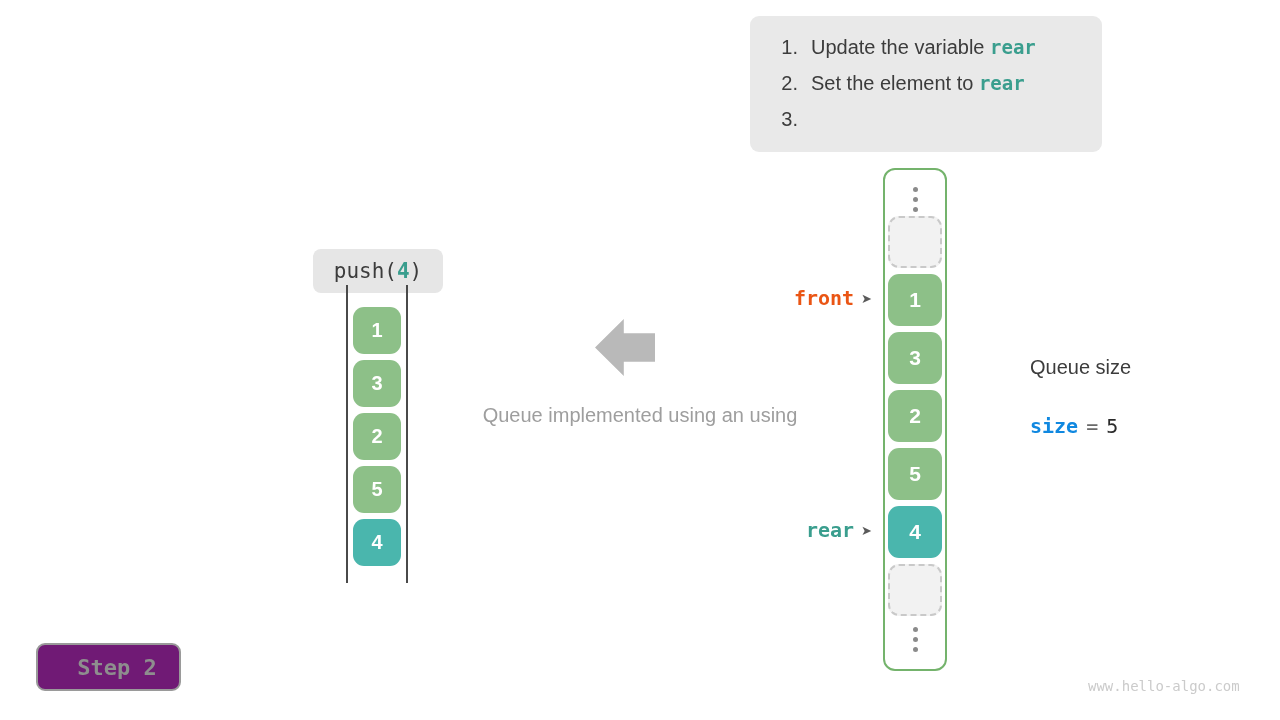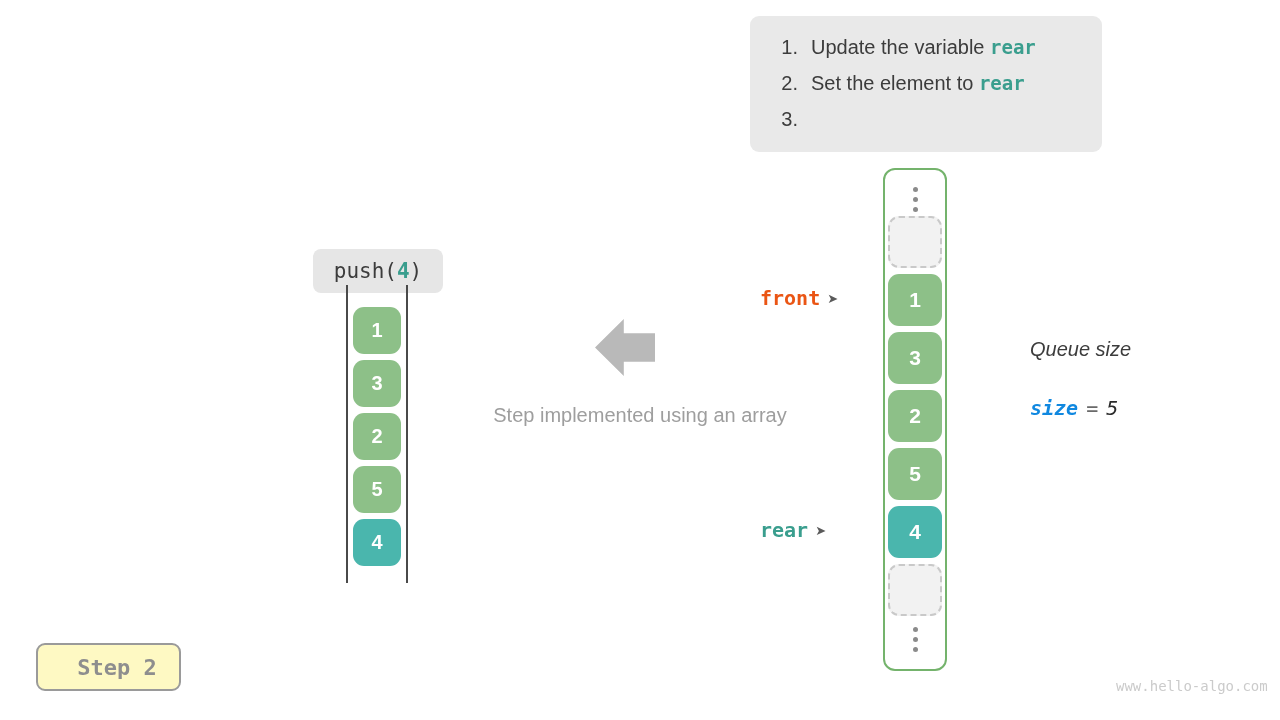--- a/index.html
+++ b/index.html
@@ -116,70 +116,70 @@
   }
   .arr-cell.filled { background: #8dc088; }
   .arr-cell.hl { background: #4ab6ad; }
   .arr-cell.empty { background: #f2f2f2; border: 2px dashed #c9c9c9; }
 
   
   .pointer {
     position: absolute;
     left: 760px;
     width: 112px; height: 28px;
-    display: flex; align-items: center; 
+    display: flex; align-items: center; justify-content: flex-end;
     gap: 7px;
   }
   .pointer-label {
     font-family: "DejaVu Sans Mono", monospace;
     font-weight: bold;
     font-size: 20px;
   }
   .pointer-front { top: 284px; }
   .pointer-front .pointer-label { color: #ea5514; }
   .pointer-rear { top: 516px; }
   .pointer-rear .pointer-label { color: #3a9e8e; }
   .pointer-arrow {
     font-family: "DejaVu Sans", sans-serif;
     font-size: 13px;
     color: #5a5a5a;
   }
 
   
-  .queue-size { position: absolute; left: 1030px; top: 338px; font-style: italic; }
+  .queue-size { position: absolute; left: 1030px; top: 356px; }
   .qs-title { font-size: 20px; color: #3c3c3c; margin-bottom: 13px; }
   .qs-expr {
     font-family: "DejaVu Sans Mono", monospace;
     font-size: 20px;
     margin-top: 35px;
   }
   .qs-var { color: #1088e0; font-weight: bold; }
   .qs-op { color: #6a6a6a; margin: 0 8px; }
   .qs-val { color: #2b2b2b; }
 
   
   .step-box {
     position: absolute;
     left: 36px; top: 643px;
     width: 145px; height: 48px;
     border: 2px solid #9a9a9a;
     border-radius: 9px;
-    background: #fef9c3;
+    background: #701a75;
     display: flex; align-items: center; justify-content: center;
     font-family: "DejaVu Sans Mono", monospace;
     font-weight: bold;
     font-size: 22px;
     color: #8e8e8e;
     padding-left: 17px;
   }
 
   
   .watermark {
     position: absolute;
-    left: 1116px; top: 678px;
+    left: 1088px; top: 678px;
     font-family: "DejaVu Sans Mono", monospace;
     font-size: 14px;
     color: #cbcbcb;
   }
 </style>
 </head>
 <body>
 
 <div class="instructions">
   <div class="instr-row">
@@ -204,21 +204,21 @@
 <div class="left-queue">
   <div class="lq-cell">1</div>
   <div class="lq-cell">3</div>
   <div class="lq-cell">2</div>
   <div class="lq-cell">5</div>
   <div class="lq-cell hl">4</div>
 </div>
 
 <div class="big-arrow"></div>
 
-<div class="caption">Step implemented using an array</div>
+<div class="caption">Queue implemented using an using</div>
 
 <div class="array-container">
   <div class="ellipsis">
     <div class="dot"></div>
     <div class="dot"></div>
     <div class="dot"></div>
   </div>
   <div class="arr-cell empty"></div>
   <div class="arr-cell filled">1</div>
   <div class="arr-cell filled">3</div>

